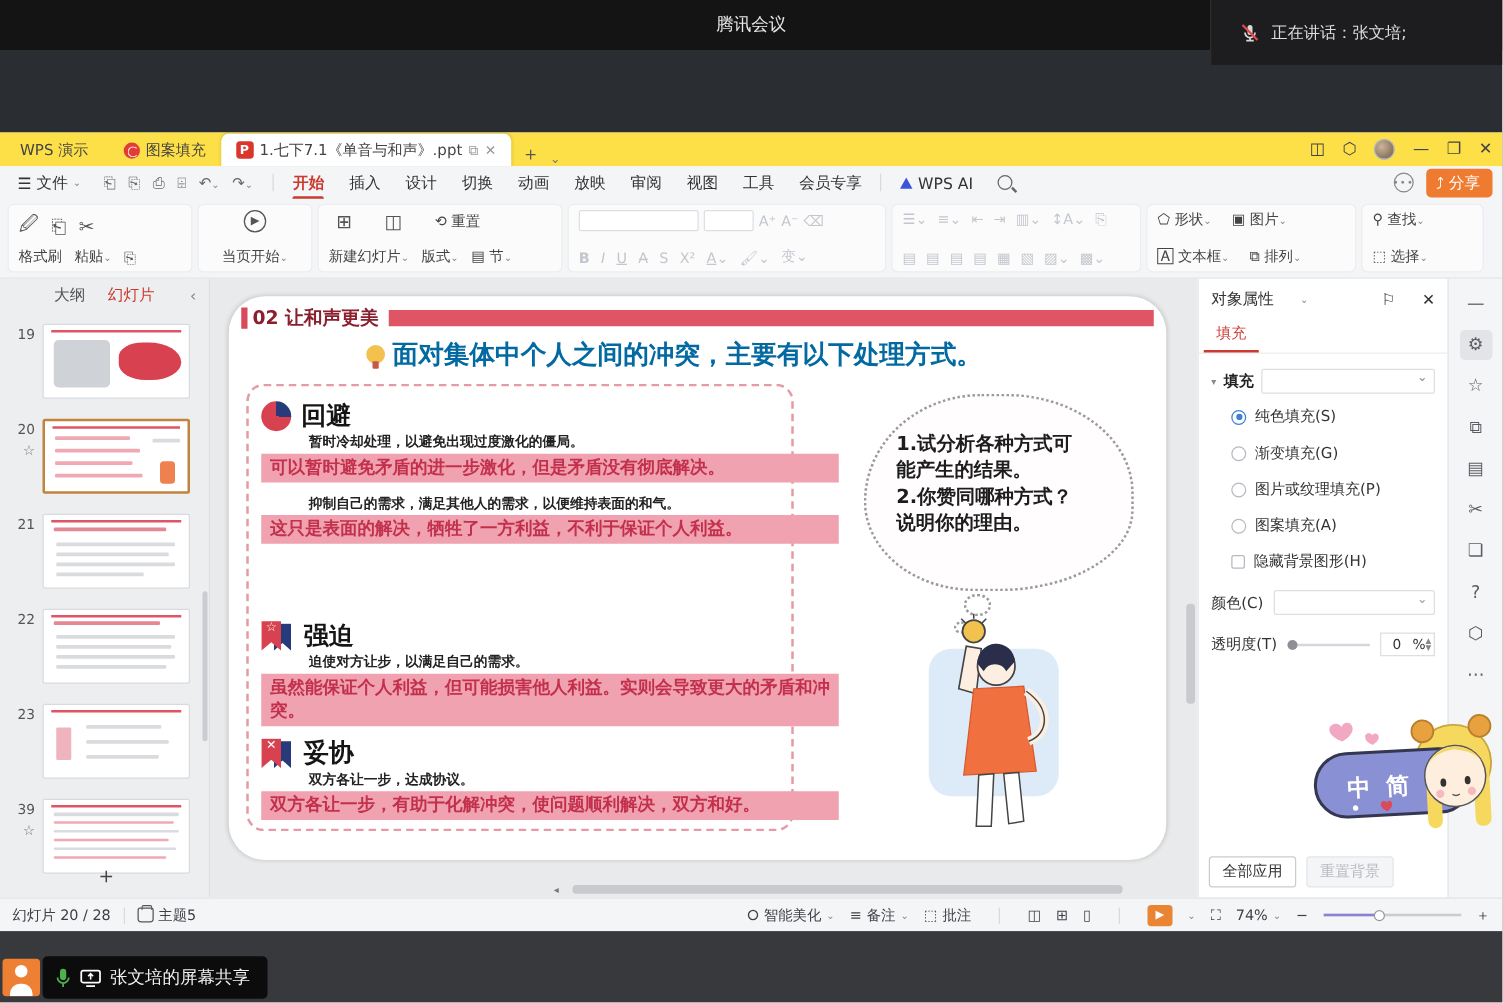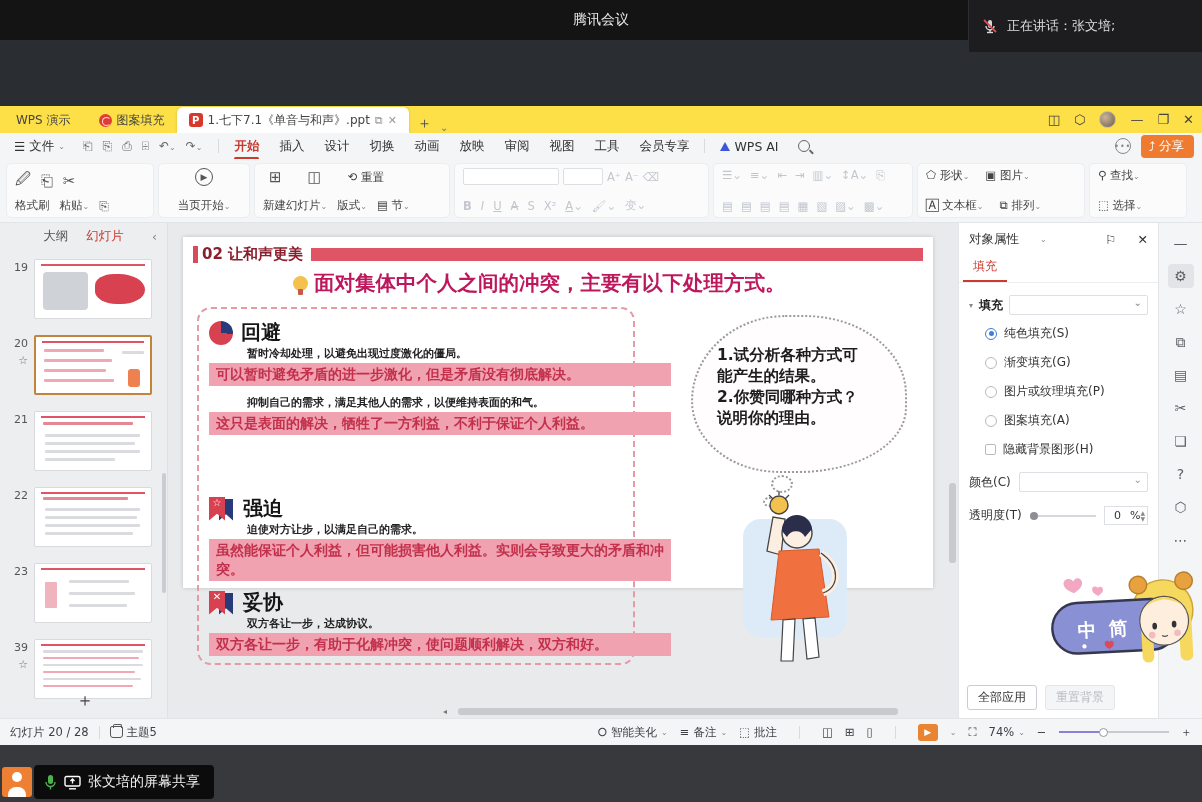--- a/index.html
+++ b/index.html
@@ -3,21 +3,21 @@
 <meta charset="utf-8">
 <style>
   * { margin:0; padding:0; box-sizing:border-box; }
   html,body { width:1202px; height:802px; overflow:hidden; }
   body { font-family:"DejaVu Sans","Liberation Sans",sans-serif; font-size:12px; color:#333; }
   .app { position:relative; width:1202px; height:802px; background:#2a2d31; overflow:hidden; }
 
   
   .mt-bar { position:absolute; left:0; top:0; width:1202px; height:40px; background:#141414; display:flex; align-items:center; justify-content:center; }
   .mt-title { color:#e8e8e8; font-size:14px; }
-  .mt-speaking { position:absolute; right:0; top:0; width:234px; height:52px; background:#1d1d1f; border-left:1px solid #2e2e30; display:flex; align-items:center; gap:8px; padding-left:12px; }
+  .mt-speaking { position:absolute; right:0; top:0; width:234px; height:52px; background:#1d1d1f; border-left:1px solid #2e2e30; display:flex; align-items:center; gap:8px; padding-left:22px; }
   .mt-speaking span { color:#ddd; font-size:13px; }
   .mt-bottom { position:absolute; left:0; top:745px; width:1202px; height:57px; background:#37393d; }
   .share-avatar { position:absolute; left:2px; top:22px; width:30px; height:30px; background:#ee8033; border-radius:3px; display:flex; align-items:flex-end; justify-content:center; overflow:hidden; }
   .share-avatar .head { width:10px; height:10px; background:#fff; border-radius:50%; position:absolute; top:5px; }
   .share-avatar .bodyy { width:18px; height:10px; background:#fff; border-radius:8px 8px 0 0; }
   .share-pill { position:absolute; left:34px; top:20px; height:34px; background:#0c0c0c; border-radius:4px; display:flex; align-items:center; gap:7px; padding:0 14px 0 10px; }
   .share-pill span { color:#f0f0f0; font-size:14px; }
 
   
   .wps { position:absolute; left:0; top:106px; width:1202px; height:639px; background:#f4f5f7; }
@@ -77,31 +77,31 @@
   .tcard .tl { position:absolute; left:6px; right:6px; height:2px; background:#e05565; top:4px; }
   .pline { position:absolute; height:3px; background:#f0a9b4; border-radius:1px; }
   .gline { position:absolute; height:3px; background:#d9dbde; border-radius:1px; }
   .rblob { position:absolute; background:#d8414f; border-radius:40% 55% 50% 45%; }
   .gblob { position:absolute; background:#cfd2d6; border-radius:4px; }
   .lp-plus { position:absolute; left:76px; bottom:6px; font-size:18px; color:#444; }
   .lp-scroll { position:absolute; right:1px; top:250px; width:4px; height:120px; background:#c9ccd0; border-radius:2px; }
 
   
   .slidearea { position:absolute; left:168px; top:117px; width:790px; height:495px; background:#e9eaec; }
-  .canvas { position:absolute; left:15px; top:14px; width:750px; height:351px; background:#fff; box-shadow:0 0 4px rgba(0,0,0,.18); }
+  .canvas { position:absolute; left:15px; top:14px; width:750px; height:451px; background:#fff; box-shadow:0 0 4px rgba(0,0,0,.18);border-radius:29px; }
   .v-scroll { position:absolute; right:2px; top:260px; width:7px; height:80px; background:#c8cacd; border-radius:3px; }
   .h-scroll { position:absolute; left:290px; bottom:3px; width:440px; height:7px; background:#c8cacd; border-radius:3px; }
   .h-arrow { position:absolute; left:275px; bottom:2px; font-size:8px; color:#777; }
 
   
   .badge-row { position:absolute; left:10px; top:8px; display:flex; align-items:center; width:730px; }
   .badge-mark { width:5px; height:17px; background:#d94b5c; margin-right:4px; }
   .badge-txt { font-size:15px; font-weight:bold; color:#8a1f2d; white-space:nowrap; }
   .badge-bar { flex:1; height:13px; background:#e05565; margin-left:8px; }
-  .s-title { position:absolute; left:110px; top:32px; width:620px; font-size:20.5px; font-weight:bold; color:#be185d; display:flex; gap:6px; align-items:center;}
+  .s-title { position:absolute; left:110px; top:32px; width:620px; font-size:20.5px; font-weight:bold; color:#0369a1; display:flex; gap:6px; align-items:center;}
   .bulb { width:15px; height:15px; background:#f2c14e; border-radius:50%; position:relative; flex:none; }
   .bulb::after { content:""; position:absolute; left:5px; top:13px; width:5px; height:6px; background:#c9584a; border-radius:1px; }
   .dashedbox { position:absolute; left:14px; top:70px; width:438px; height:358px; border:2px dashed #e59aa6; border-radius:14px; }
   .sec { position:absolute; left:26px; width:470px; }
   .sec-head { display:flex; align-items:center; gap:8px; }
   .sec-name { font-size:20px; font-weight:bold; color:#151515; }
   .sec-body { font-size:11px; font-weight:bold; color:#222; margin:1px 0 2px 38px; line-height:1.3; font-family:"DejaVu Serif","Liberation Serif",serif; }
   .sec-hl { background:#f0a2b0; color:#c2304c; font-weight:bold; font-size:14px; padding:2px 7px; line-height:1.35; width:462px; }
   .ic-pie { width:24px; height:24px; border-radius:50%; background:conic-gradient(#273a7a 0 95deg, #d8414f 95deg 360deg); }
   .ic-chat { width:24px; height:20px; background:#d8414f; border-radius:5px; position:relative; }

